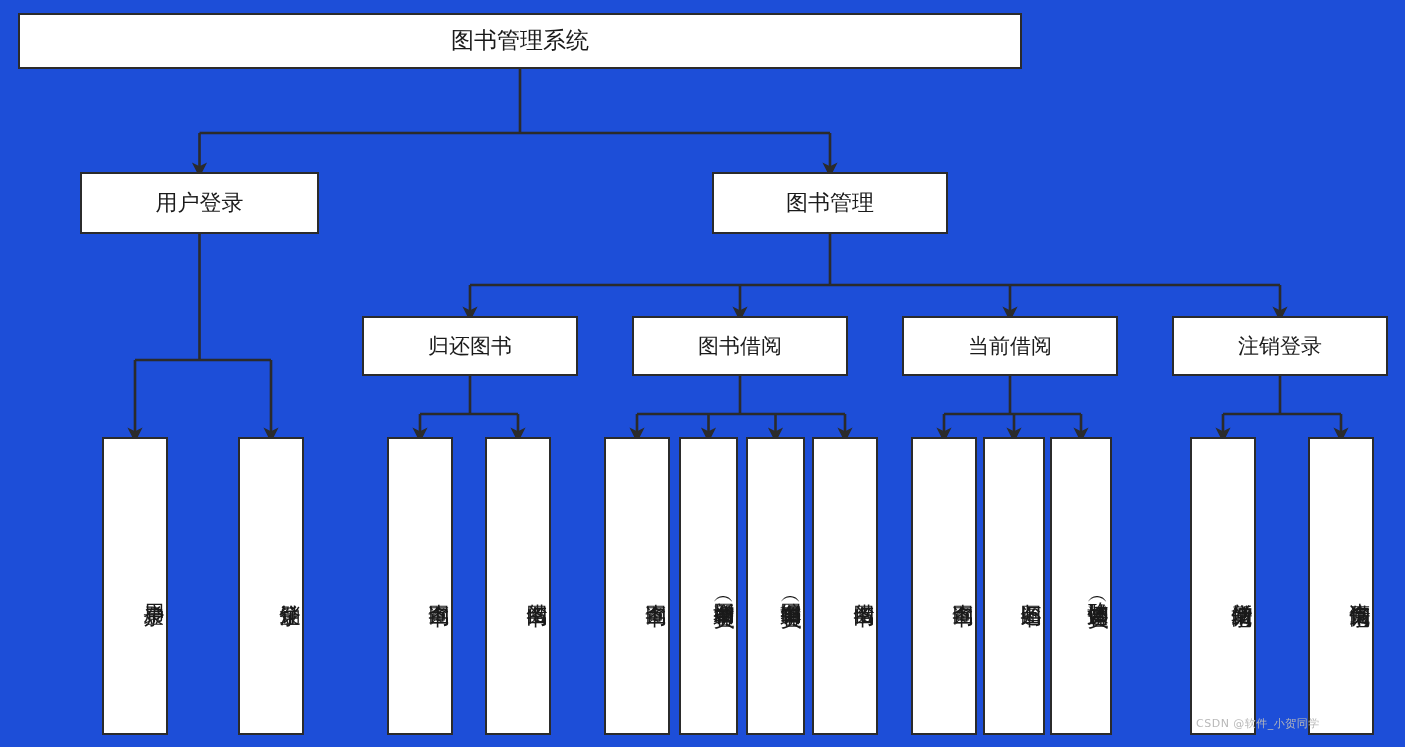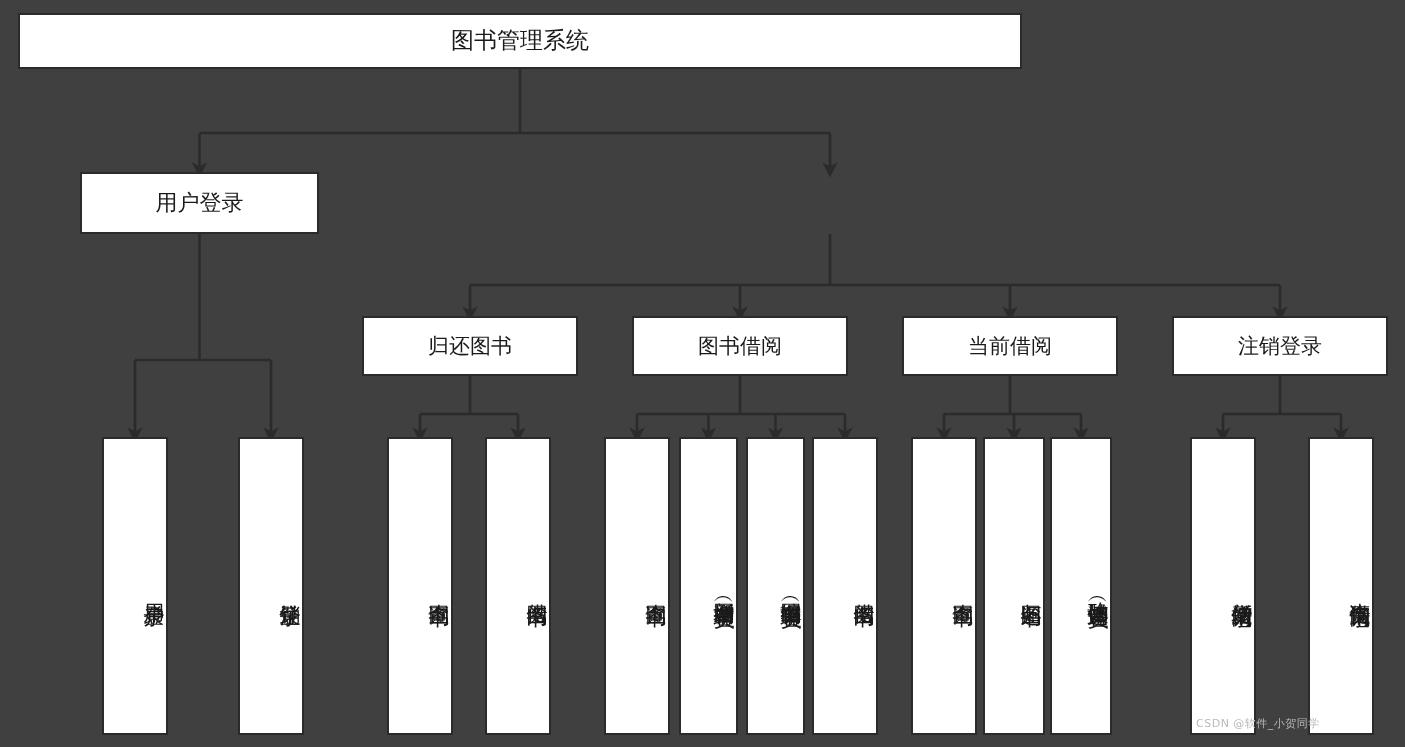--- a/index.html
+++ b/index.html
@@ -7,21 +7,21 @@
     padding: 0;
     background: #ffffff;
   }
   body {
     font-family: "DejaVu Sans", "Liberation Sans", sans-serif;
   }
   #canvas {
     position: relative;
     width: 1405px;
     height: 747px;
-    background: #404040;
+    background: #1d4ed8;
     overflow: hidden;
   }
   #edges {
     position: absolute;
     left: 0;
     top: 0;
     width: 1405px;
     height: 747px;
     pointer-events: none;
   }
@@ -118,20 +118,23 @@
       </g>
   </svg>
 
   <div class="node root" style="left: 18px; top: 13px; width: 1004px; height: 56px;">
     <span class="label">图书管理系统</span>
   </div>
 
   <div class="node lvl1" style="left: 80px; top: 172px; width: 239px; height: 62px;">
     <span class="label">用户登录</span>
   </div>
+  <div class="node lvl1" style="left: 712px; top: 172px; width: 236px; height: 62px;">
+    <span class="label">图书管理</span>
+  </div>
 
   <div class="node lvl2" style="left: 362px; top: 316px; width: 216px; height: 60px;">
     <span class="label">归还图书</span>
   </div>
   <div class="node lvl2" style="left: 902px; top: 316px; width: 216px; height: 60px;">
     <span class="label">当前借阅</span>
   </div>
   <div class="node lvl2" style="left: 632px; top: 316px; width: 216px; height: 60px;">
     <span class="label">图书借阅</span>
   </div>

